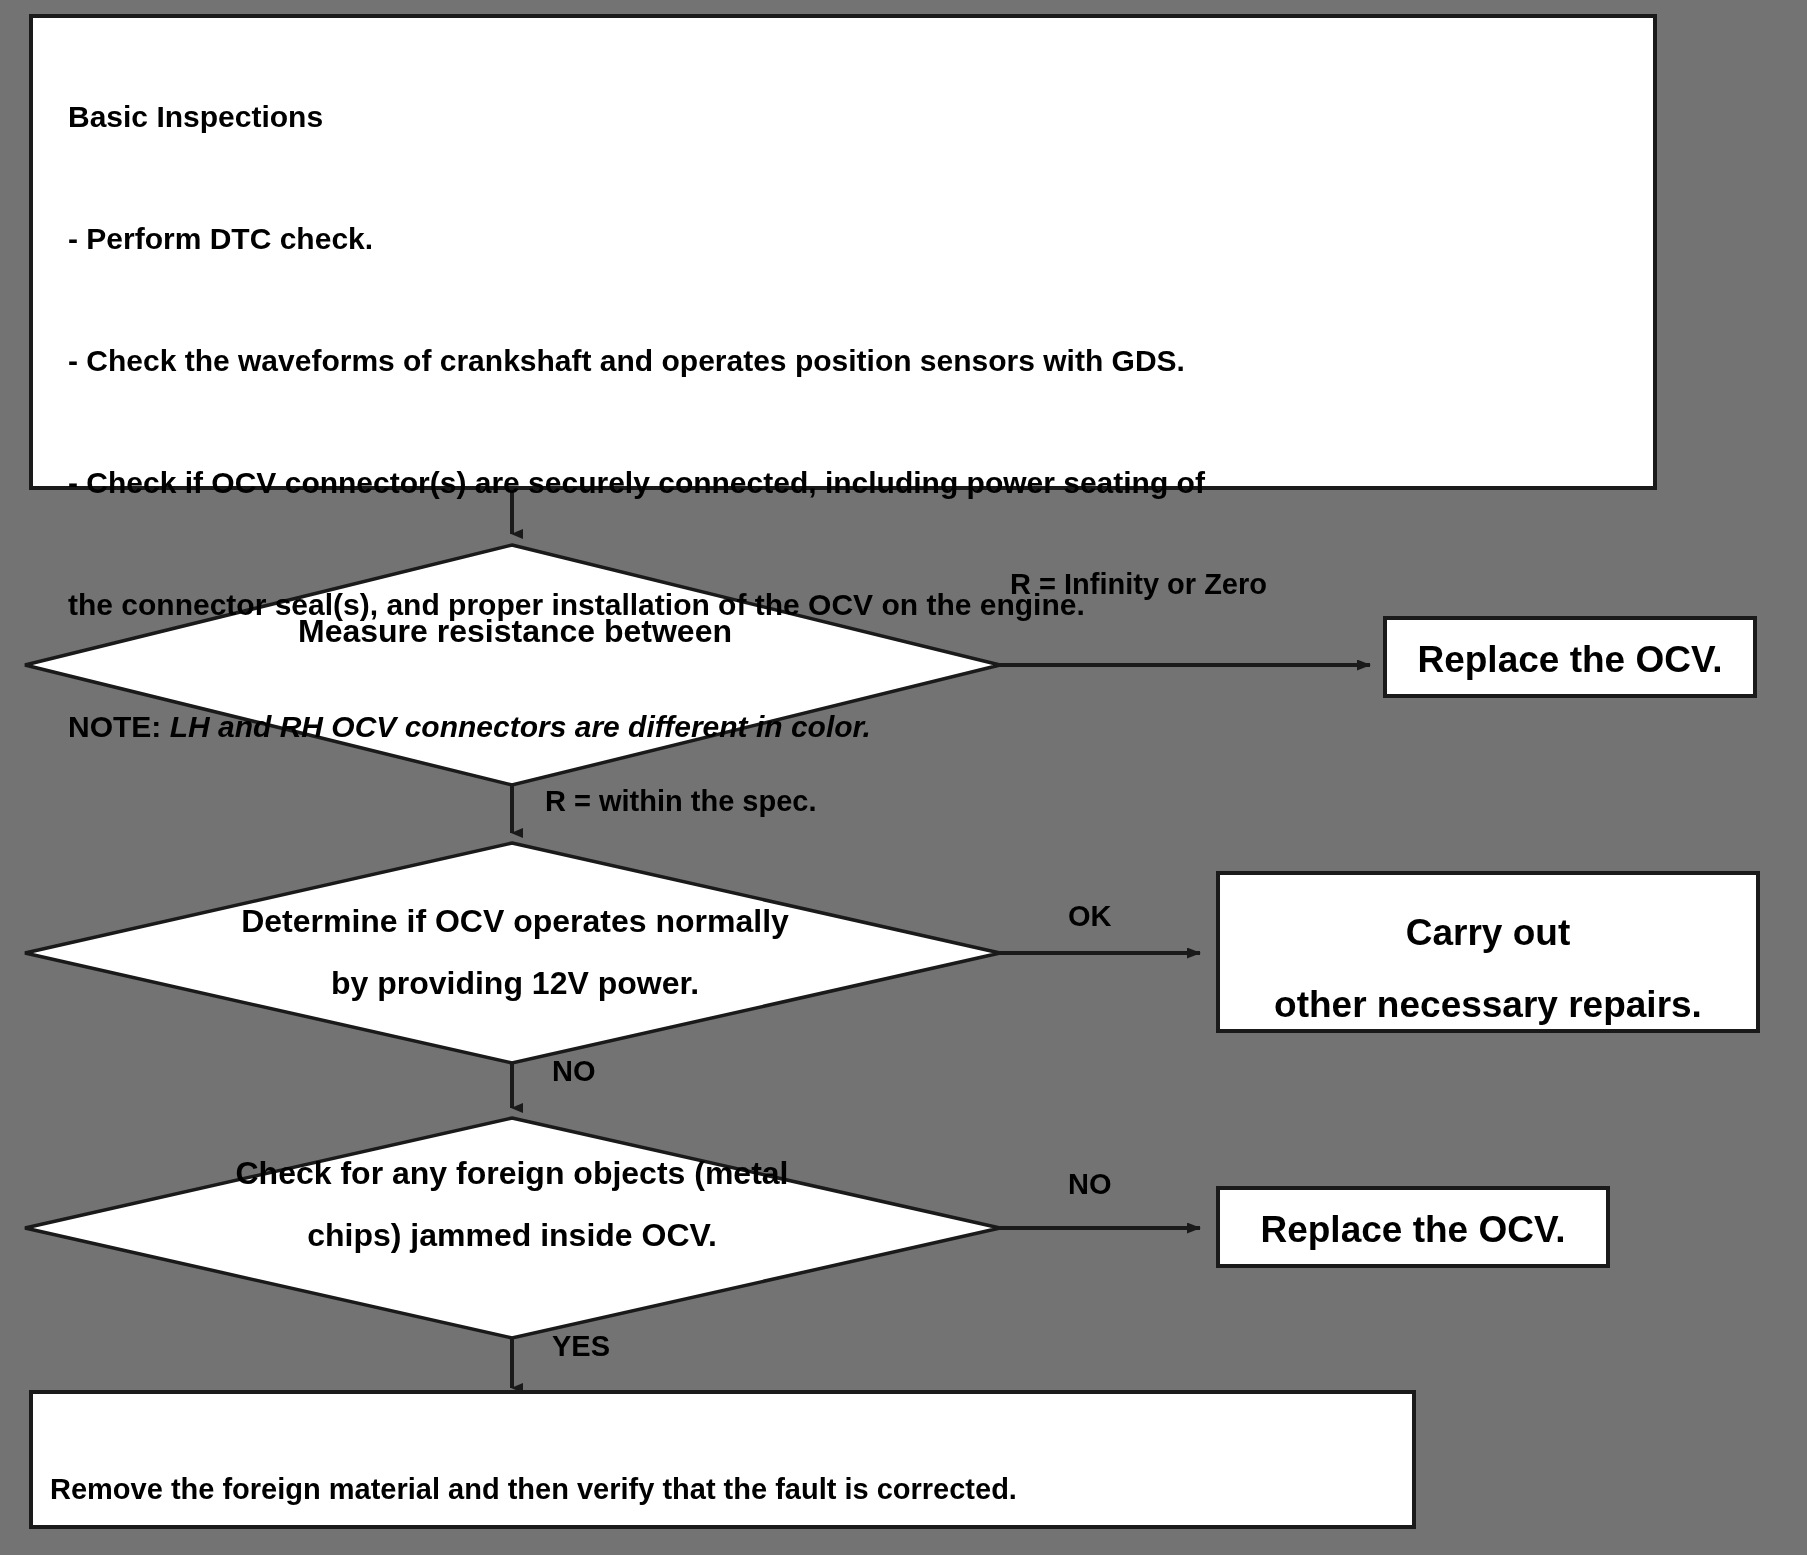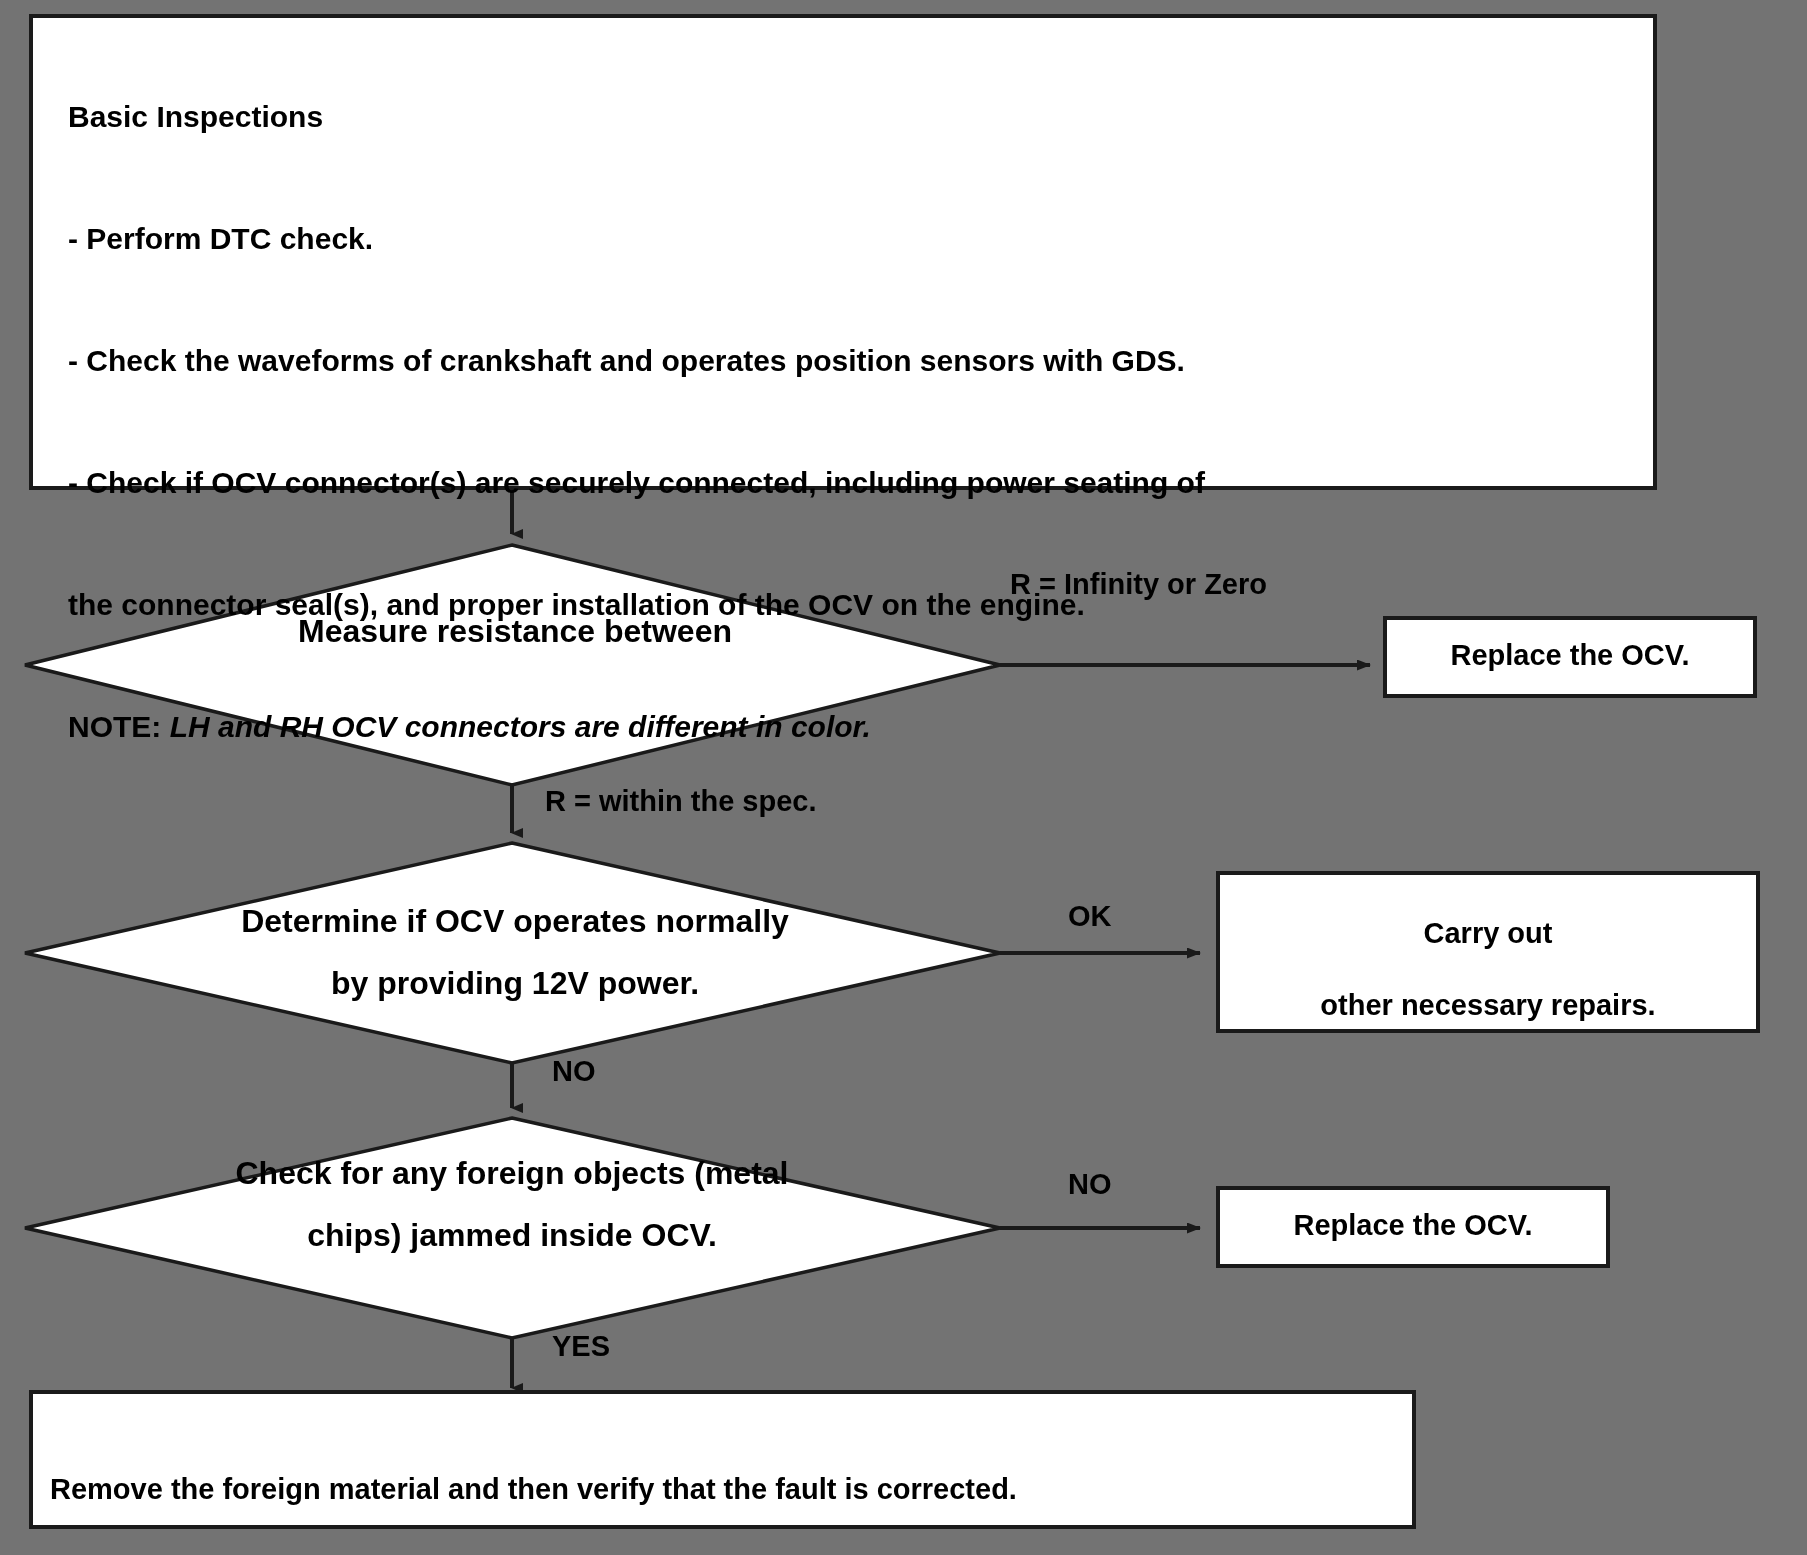--- a/index.html
+++ b/index.html
@@ -56,21 +56,21 @@
     font-weight: 700;
   }
   .diamond-text .dl {
     display: block;
     line-height: 1.0;
   }
   
   .result-text {
     position: absolute;
     text-align: center;
-    font-size: 29px;
+    font-size: 37px;
     font-weight: 700;
   }
   .result-text .rl {
     display: block;
     line-height: 1.0;
   }
   
   .edge-label {
     position: absolute;
     font-size: 29px;

